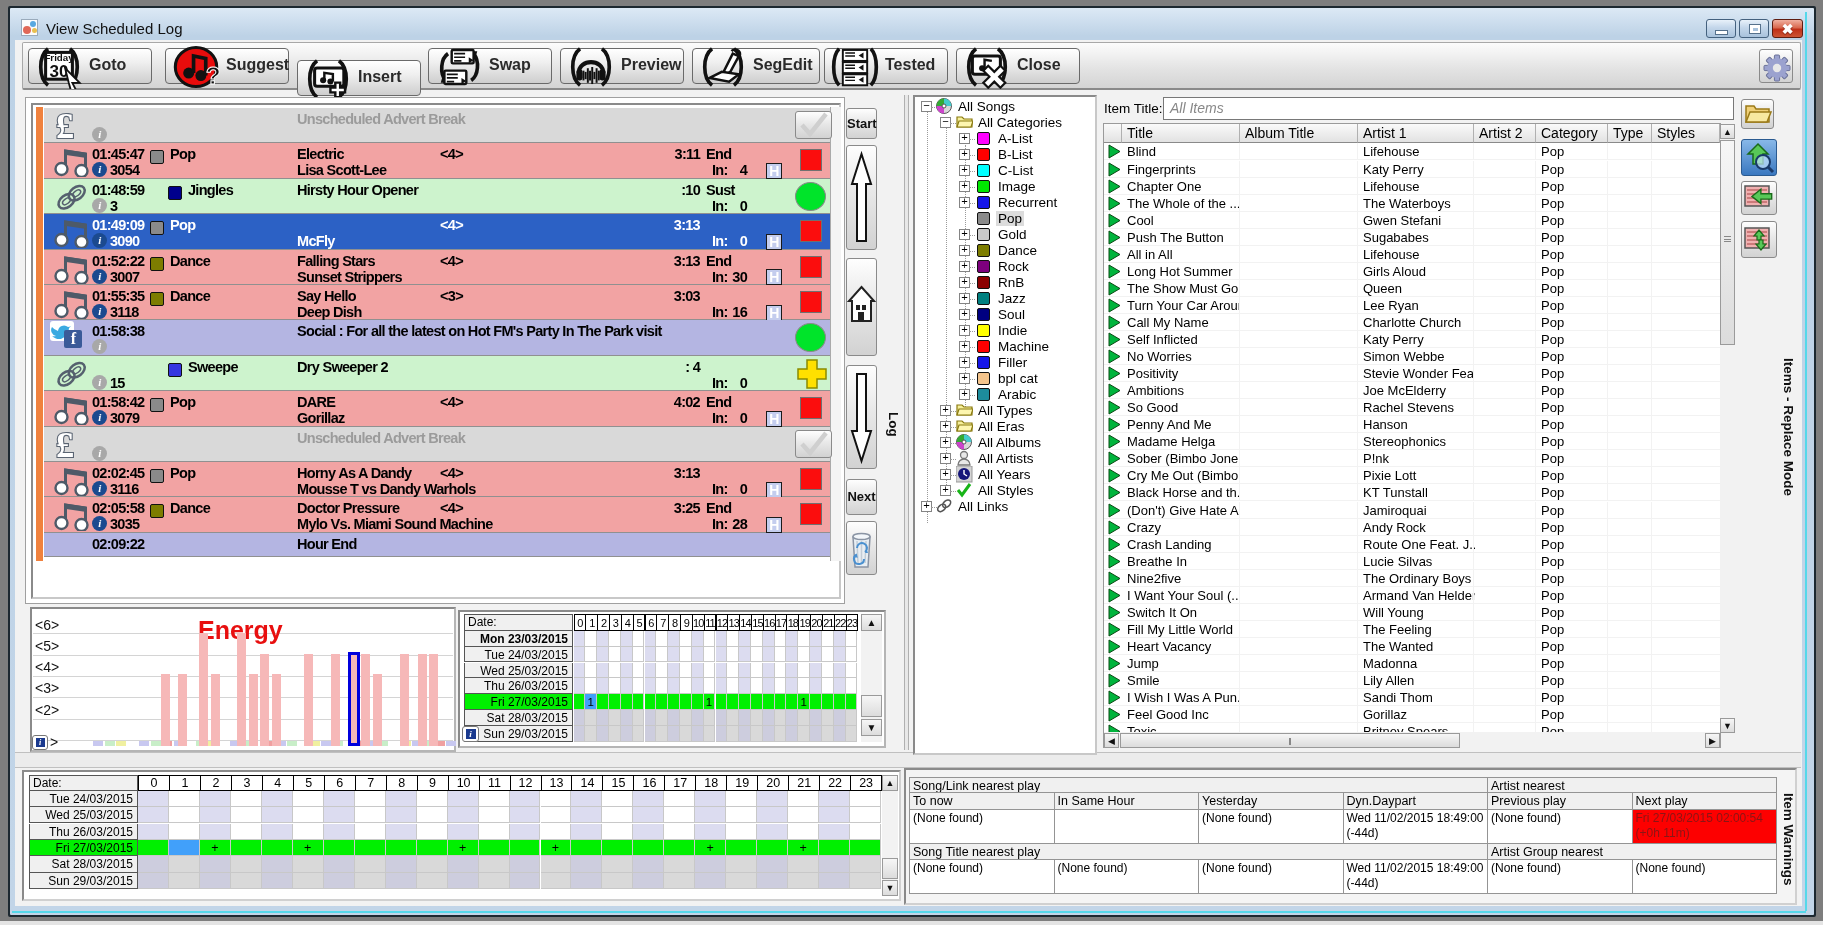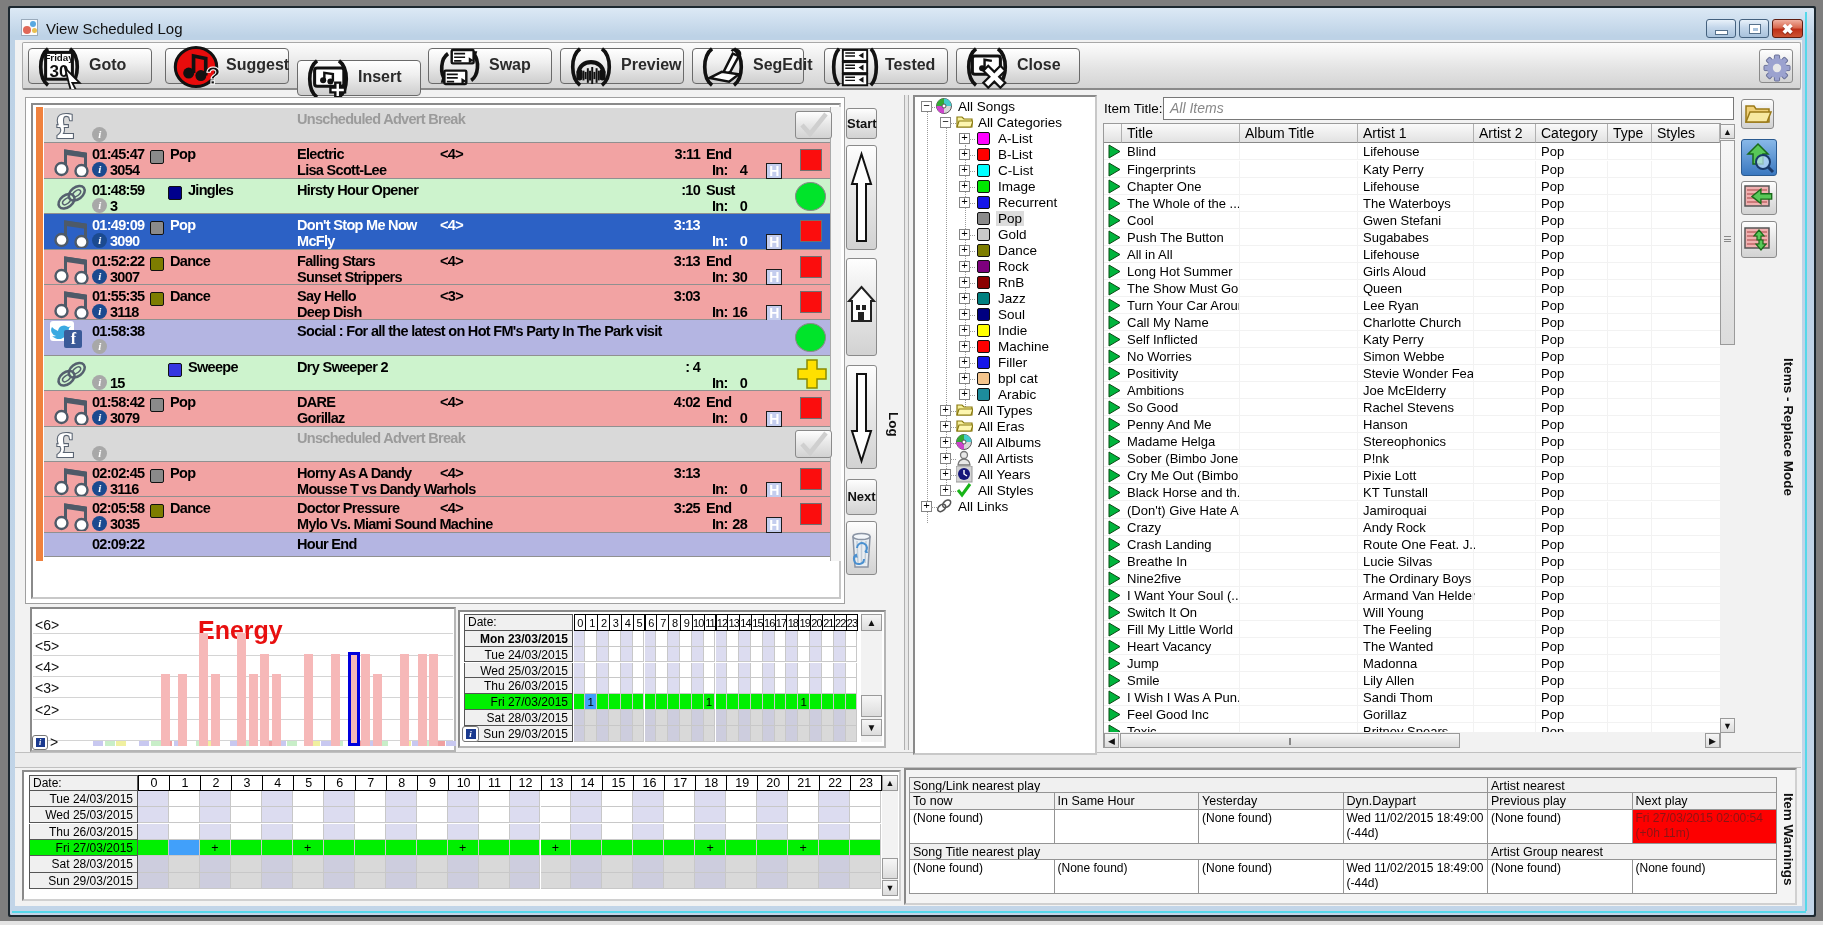--- a/index.html
+++ b/index.html
@@ -119,21 +119,21 @@
             <line x1="24.0" y1="17" x2="24.0" y2="31"></line>
             <line x1="25.8" y1="21" x2="25.8" y2="27"></line>
             <line x1="27.6" y1="18" x2="27.6" y2="30"></line>
             <line x1="29.4" y1="20" x2="29.4" y2="28"></line>
             <line x1="31.2" y1="21" x2="31.2" y2="27"></line>
             <line x1="33.0" y1="22" x2="33.0" y2="26"></line>
           </g>
         </svg></div>
       <div class="a" style="left:60px;top:7px">Preview</div>
     </div>
-<div class="a tbtn" style="left:692px;top:48px;width:112px;height:36px">
+<div class="a tbtn" style="left:692px;top:48px;width:128px;height:36px">
       <div class="a" style="left:2px;top:-4px;width:56px;height:44px"><svg width="56" height="44" viewBox="0 -1 46 36">
           <path d="M14 2 C6 8,6 26,14 32" fill="none" stroke="#111" stroke-width="3"></path>
           <path d="M32 2 C40 8,40 26,32 32" fill="none" stroke="#111" stroke-width="3"></path>
           <path d="M24 20 L31 6 l5 2 l-7 13 l-5 3 Z" fill="#fff" stroke="#111" stroke-width="2"></path>
           <path d="M30 4 a4 4 0 0 1 7 3" fill="none" stroke="#111" stroke-width="2"></path>
           <path d="M12 26 l10 -5 l14 2 l-8 6 Z" fill="#fff" stroke="#111" stroke-width="2"></path>
         </svg></div>
       <div class="a" style="left:60px;top:7px">SegEdit</div>
     </div>
 <div class="a tbtn" style="left:824px;top:48px;width:124px;height:36px">
@@ -241,21 +241,20 @@
         <path d="M13.5 25 L13.5 7 L33.5 10 L33.5 27" fill="none" stroke="#4e5a68" stroke-width="3"></path>
         <path d="M12.5 5.5 L34.5 8.7 L34.5 14 L12.5 10.8 Z" fill="#4e5a68"></path>
         <circle cx="9.5" cy="25" r="6" fill="#fff" stroke="#4e5a68" stroke-width="2.4"></circle>
         <circle cx="29.5" cy="27" r="6" fill="#fff" stroke="#4e5a68" stroke-width="2.4"></circle>
       </svg>
       <div class="a t1" style="left:48px">01:49:09</div>
       <div class="a ic bi">i</div>
       <div class="a t2" style="left:66px">3090</div>
       <div class="a sq" style="left:106px;background:#8a8a8a"></div>
       <div class="a t1" style="left:126px">Pop</div>
-      <div class="a t1" style="left:253px;width:470px;white-space:nowrap;overflow:hidden">Don't Stop Me Now</div>
       <div class="a t2" style="left:253px">McFly</div>
       <div class="a t1" style="left:396px">&lt;4&gt;</div>
       <div class="a t1 du">3:13</div>
       <div class="a t2" style="left:668px">In:</div>
       <div class="a t2 iv">0</div>
       <div class="a H">H</div>
       <div class="a rs"></div>
     </div>
 <div class="a lr" style="top:249.6px;height:35.4px;background:#f2a3a3;color:#000">
       <svg width="40" height="33" style="position:absolute;left:8px;top:1px">

